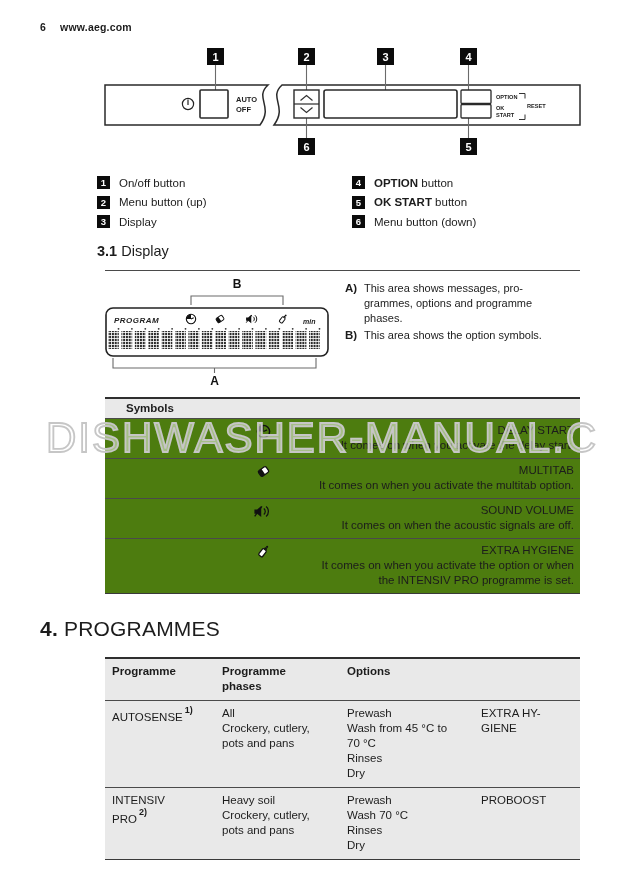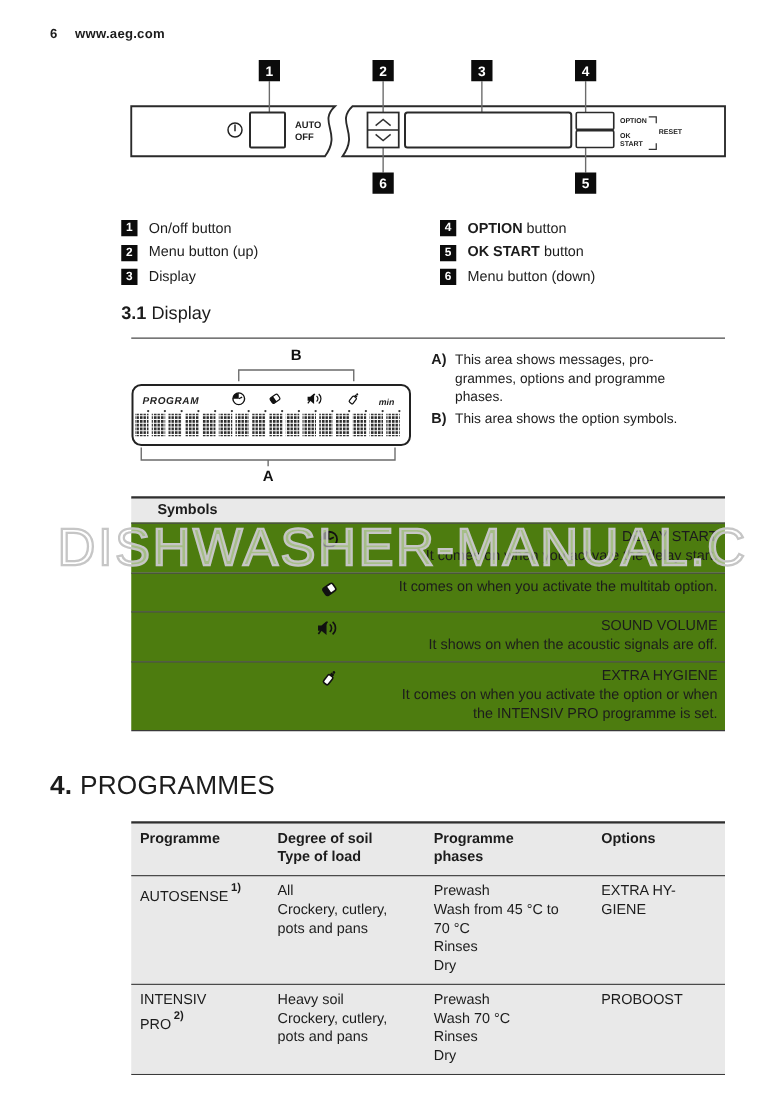--- a/index.html
+++ b/index.html
@@ -289,30 +289,31 @@
       <div class="sym-text-cell">
           <span class="sym-name">DELAY START</span>
           <span class="sym-desc">It comes on when you activate the delay start.</span>
         </div>
     </div>
     <div class="sym-row">
       <div class="sym-icon-cell"><svg class="sicon">
             <use href="#sym-multitab"></use>
           </svg></div>
       <div class="sym-text-cell">
+          <span class="sym-name">MULTITAB</span>
           <span class="sym-desc">It comes on when you activate the multitab option.</span>
         </div>
     </div>
     <div class="sym-row">
       <div class="sym-icon-cell"><svg class="sicon" style="width:19px">
             <use href="#sym-sound"></use>
           </svg></div>
       <div class="sym-text-cell">
           <span class="sym-name">SOUND VOLUME</span>
-          <span class="sym-desc">It shows on when the acoustic signals are off.</span>
+          <span class="sym-desc">It comes on when the acoustic signals are off.</span>
         </div>
     </div>
     <div class="sym-row">
       <div class="sym-icon-cell"><svg class="sicon">
             <use href="#sym-hygiene"></use>
           </svg></div>
       <div class="sym-text-cell">
           <span class="sym-name">EXTRA HYGIENE</span>
           <span class="sym-desc">It comes on when you activate the option or when
 the INTENSIV PRO programme is set.</span>
@@ -322,22 +323,20 @@
 
   <div class="watermark">DISHWASHER-MANUAL.COM</div>
 
   <div class="prog-heading">
     <span class="hnum">4.</span><span>PROGRAMMES</span>
   </div>
 
   <div class="prog-table">
     <div class="prog-row head">
       <div class="cell">Programme</div>
-      <div class="cell">Degree of soil
-Type of load</div>
       <div class="cell">Programme
 phases</div>
       <div class="cell">Options</div>
     </div>
     <div class="prog-row">
       <div class="cell"><span>AUTOSENSE</span><sup class="fn">1)</sup></div>
       <div class="cell">All
 Crockery, cutlery,
 pots and pans</div>
       <div class="cell">Prewash

